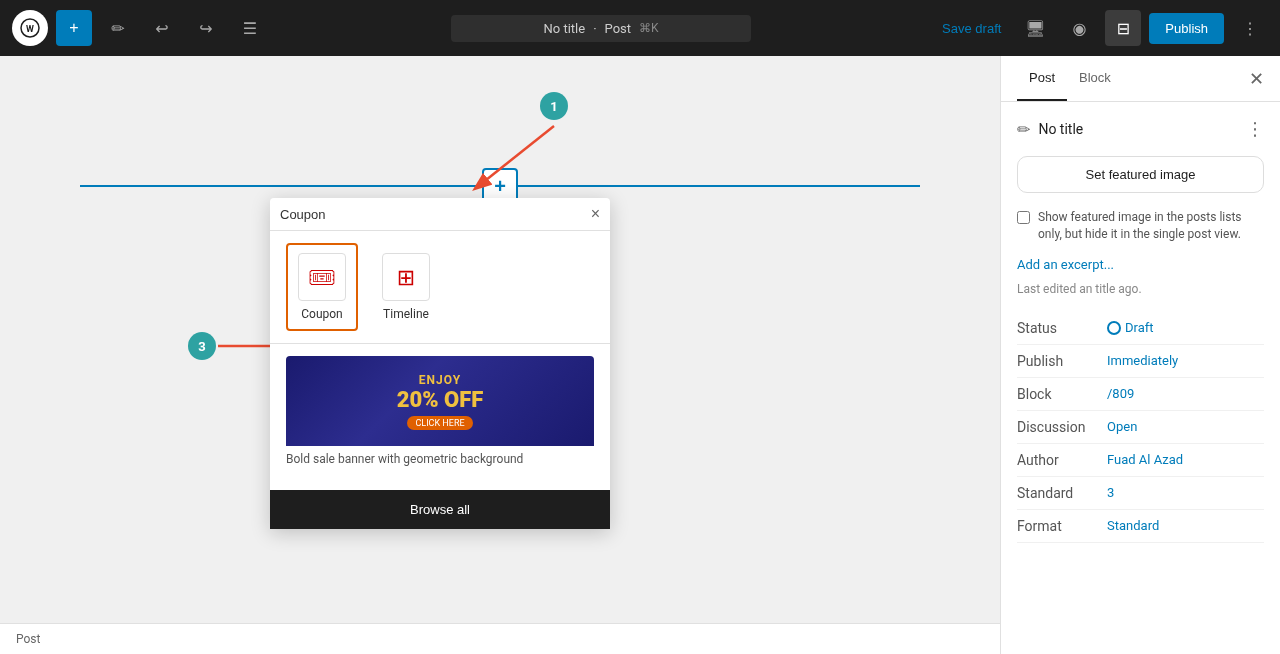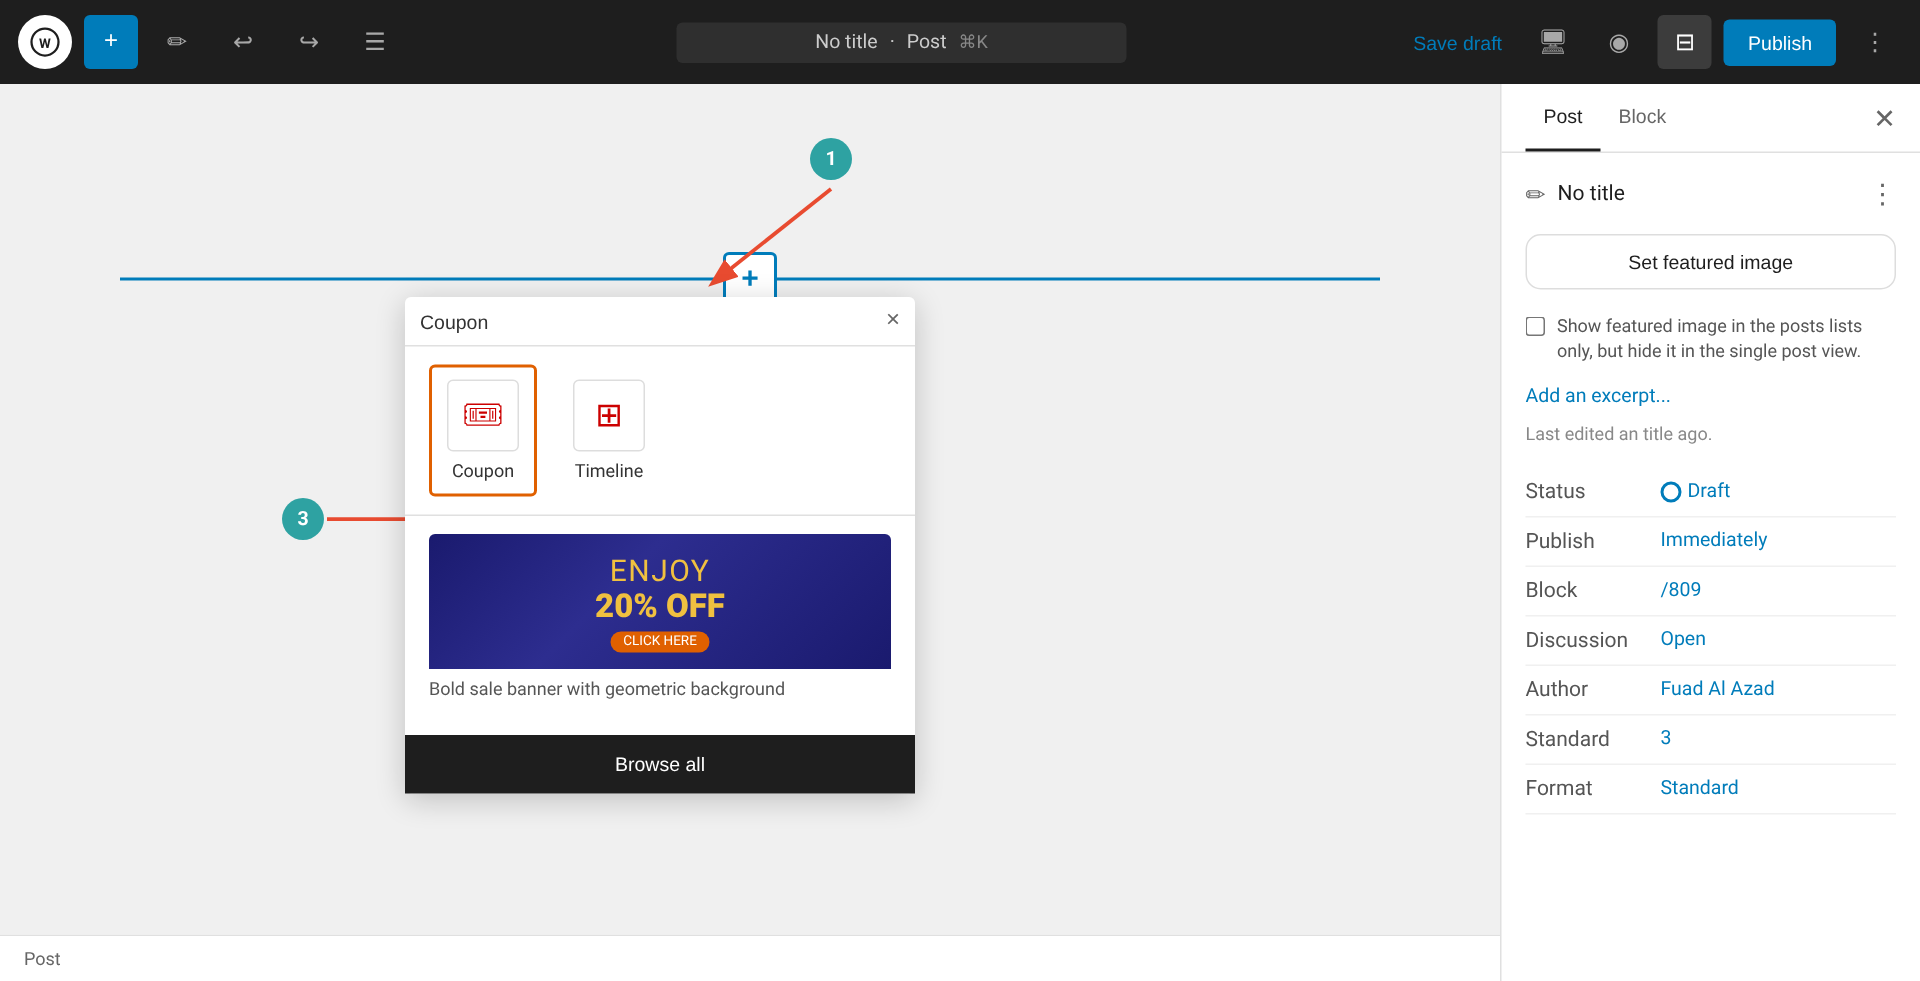--- a/index.html
+++ b/index.html
@@ -139,21 +139,21 @@
     .preview-card {
       margin: 12px 16px 16px; border-radius: 4px; overflow: hidden;
     }
     .preview-img {
       width: 100%; height: 90px;
       background: linear-gradient(135deg, #1a1a6e 0%, #2d2d8f 40%, #1a1a6e 100%);
       display: flex; align-items: center; justify-content: center;
       flex-direction: column; position: relative;
     }
     .preview-img .enjoy {
-      color: #f0c040; font-size: 20px; font-weight: normal; letter-spacing: 1px;
+      color: #f0c040; font-size: 12px; font-weight: bold; letter-spacing: 1px;
     }
     .preview-img .discount {
       color: #f0c040; font-size: 22px; font-weight: 900;
     }
     .preview-img .click-btn {
       background: #e06000; color: #fff; font-size: 9px;
       padding: 2px 8px; border-radius: 10px; margin-top: 4px;
     }
     .preview-desc { font-size: 12px; color: #555; padding: 6px 0 8px; }
     .browse-all-btn {

